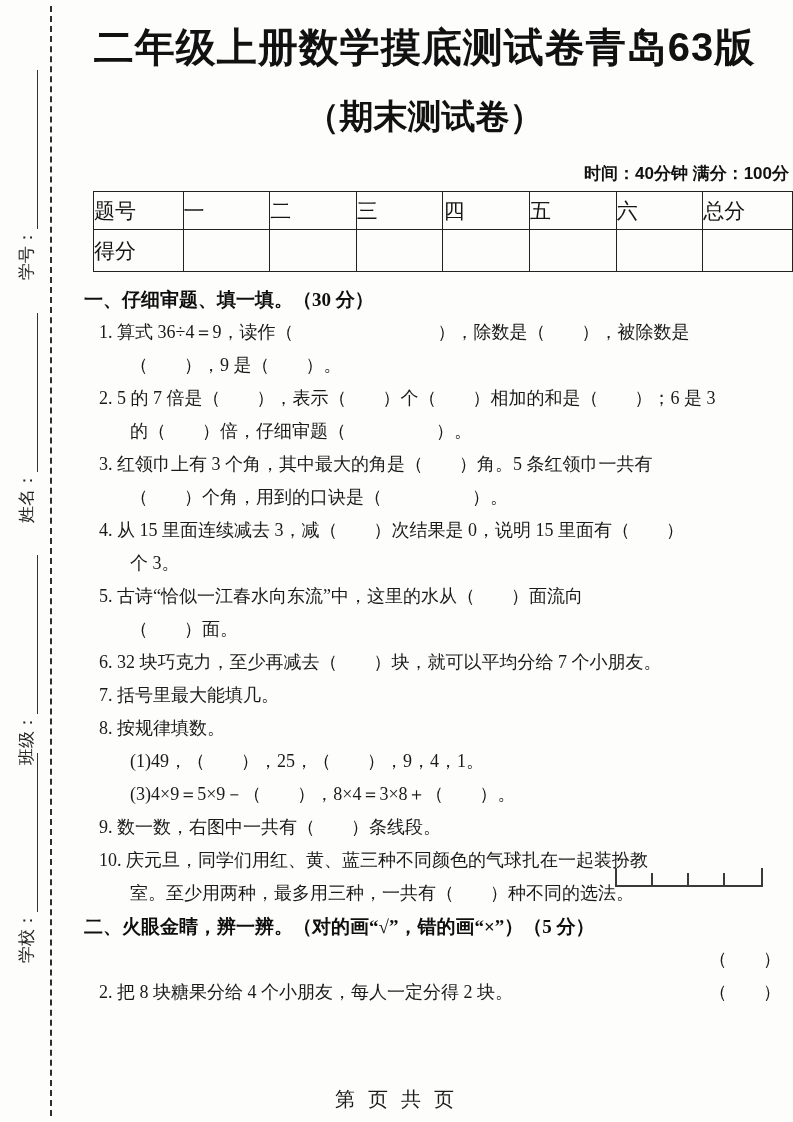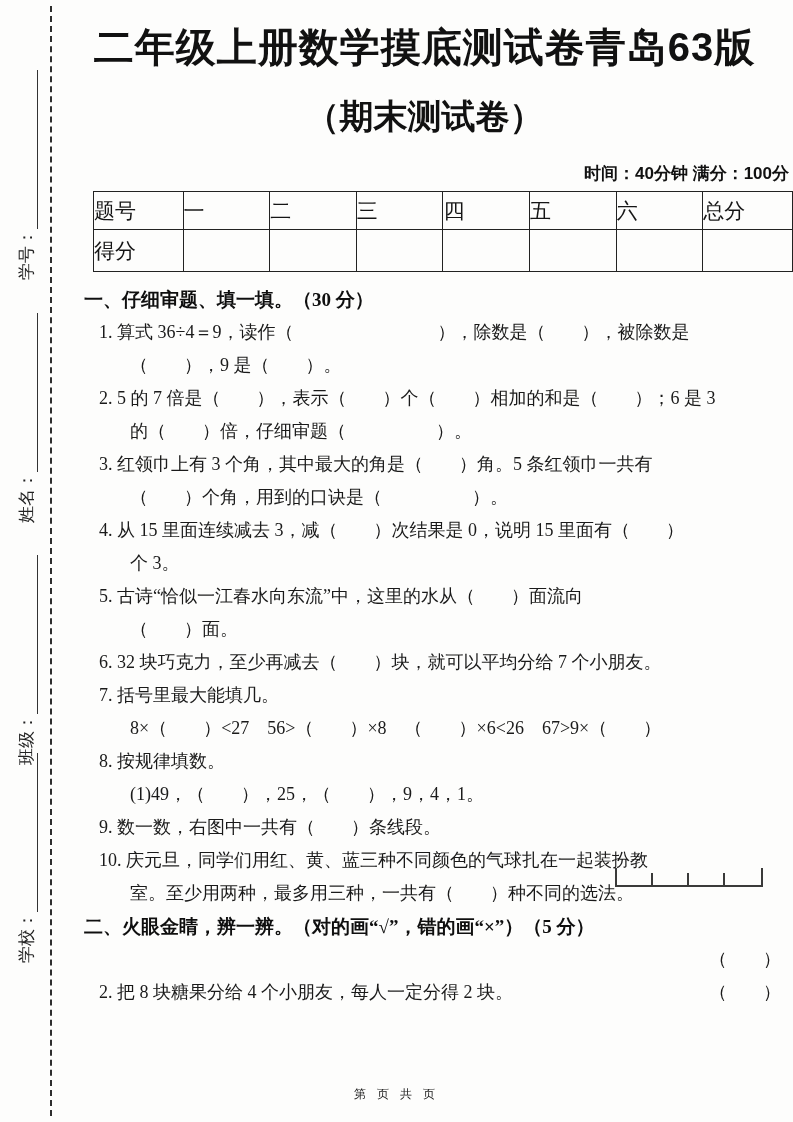--- a/index.html
+++ b/index.html
@@ -69,21 +69,21 @@
   .seg-figure{
     position:absolute;left:531px;top:582px;width:148px;height:20px;
     border-bottom:2px solid #3a3a3a;
   }
   .seg-tick{position:absolute;bottom:0;width:2px;background:#3a3a3a;}
   .t-end{height:17px;} .t-mid{height:12px;}
   .tk0{left:0;} .tk1{left:36px;} .tk2{left:72px;} .tk3{left:108px;} .tk4{left:146px;}
 
   .page-footer{
     position:absolute;top:1086px;left:0;right:0;text-align:center;
-    font-size:12px;color:#1a1a1a;letter-spacing:4px;
+    font-size:20px;color:#1a1a1a;letter-spacing:4px;
   }
 </style>
 </head>
 <body>
 
 <div class="binding-line"></div>
 
 <div class="sb-field sb-1">
   <span class="sb-label">学号：</span>
   <span class="sb-blank"></span>
@@ -137,23 +137,23 @@
   <div class="line i1">2. 5 的 7 倍是（　　），表示（　　）个（　　）相加的和是（　　）；6 是 3</div>
   <div class="line i2">的（　　）倍，仔细审题（　　　　　）。</div>
   <div class="line i1">3. 红领巾上有 3 个角，其中最大的角是（　　）角。5 条红领巾一共有</div>
   <div class="line i2">（　　）个角，用到的口诀是（　　　　　）。</div>
   <div class="line i1">4. 从 15 里面连续减去 3，减（　　）次结果是 0，说明 15 里面有（　　）</div>
   <div class="line i2">个 3。</div>
   <div class="line i1">5. 古诗“恰似一江春水向东流”中，这里的水从（　　）面流向</div>
   <div class="line i2">（　　）面。</div>
   <div class="line i1">6. 32 块巧克力，至少再减去（　　）块，就可以平均分给 7 个小朋友。</div>
   <div class="line i1">7. 括号里最大能填几。</div>
-  <div class="line i2">8×（　　）&lt;27　56&gt;（　　）×8　（　　）×6&lt;26　67&gt;9×（　　）</div>
   <div class="line i1">8. 按规律填数。</div>
   <div class="line i2">(1)49，（　　），25，（　　），9，4，1。</div>
+  <div class="line i2">(3)4×9＝5×9－（　　），8×4＝3×8＋（　　）。</div>
   <div class="line i1">9. 数一数，右图中一共有（　　）条线段。</div>
   <div class="line i1">10. 庆元旦，同学们用红、黄、蓝三种不同颜色的气球扎在一起装扮教</div>
   <div class="line i2">室。至少用两种，最多用三种，一共有（　　）种不同的选法。</div>
   <div class="line sec">二、火眼金睛，辨一辨。（对的画“√”，错的画“×”）（5 分）</div>
   <div class="line i1 tf">
     <span class="tf-blank">（　　）</span>
   </div>
   <div class="line i1 tf">
     <span>2. 把 8 块糖果分给 4 个小朋友，每人一定分得 2 块。</span>
     <span class="tf-blank">（　　）</span>

